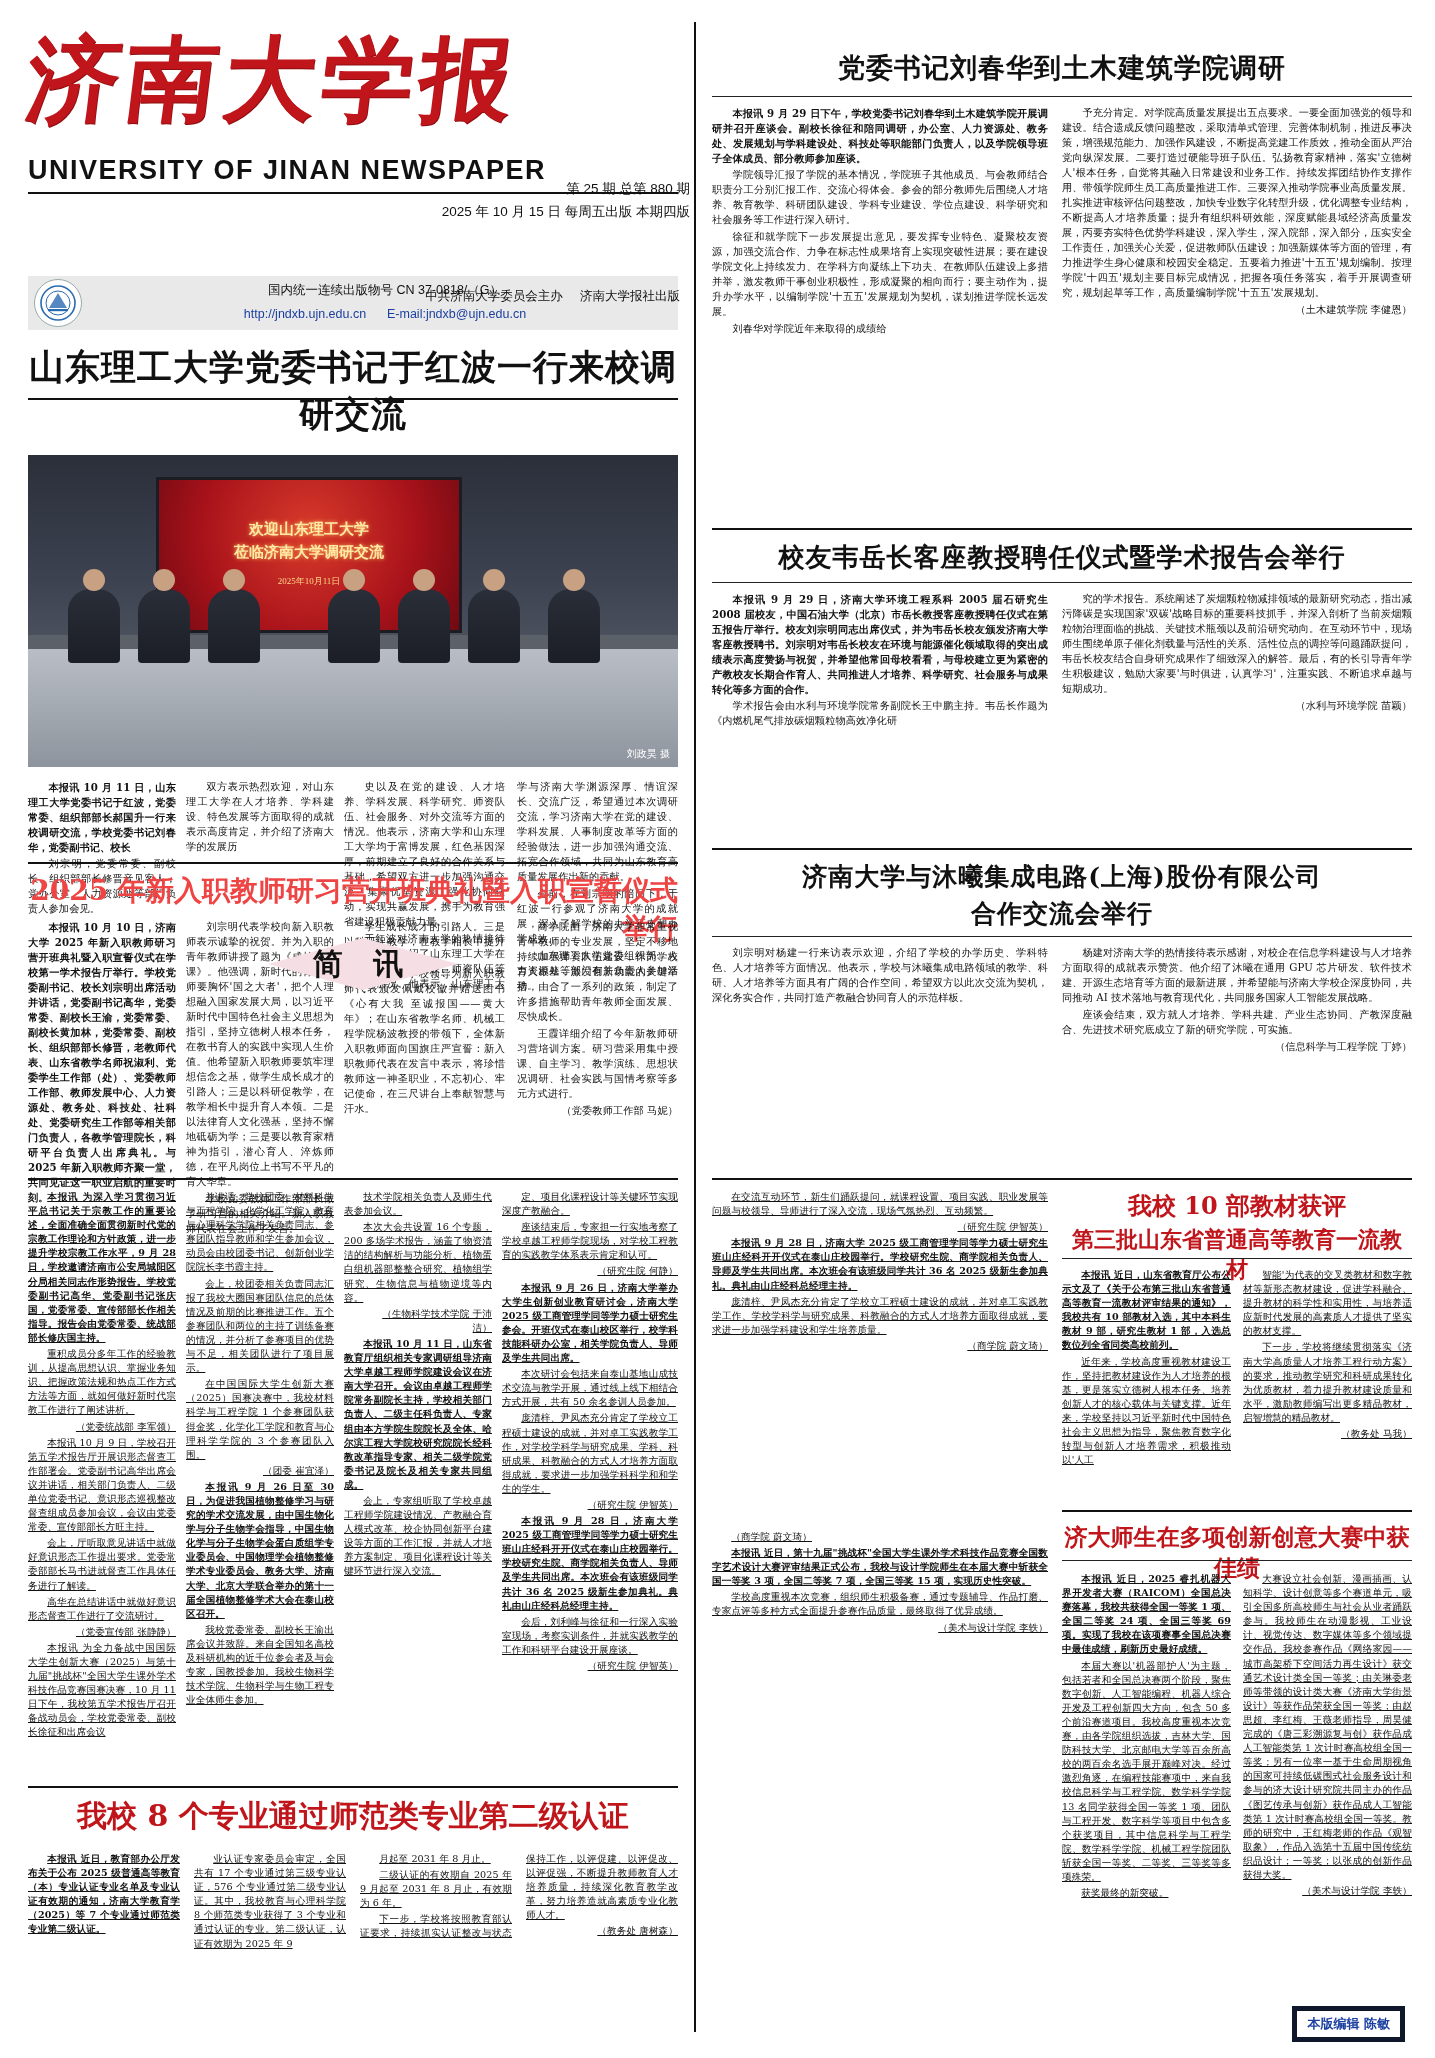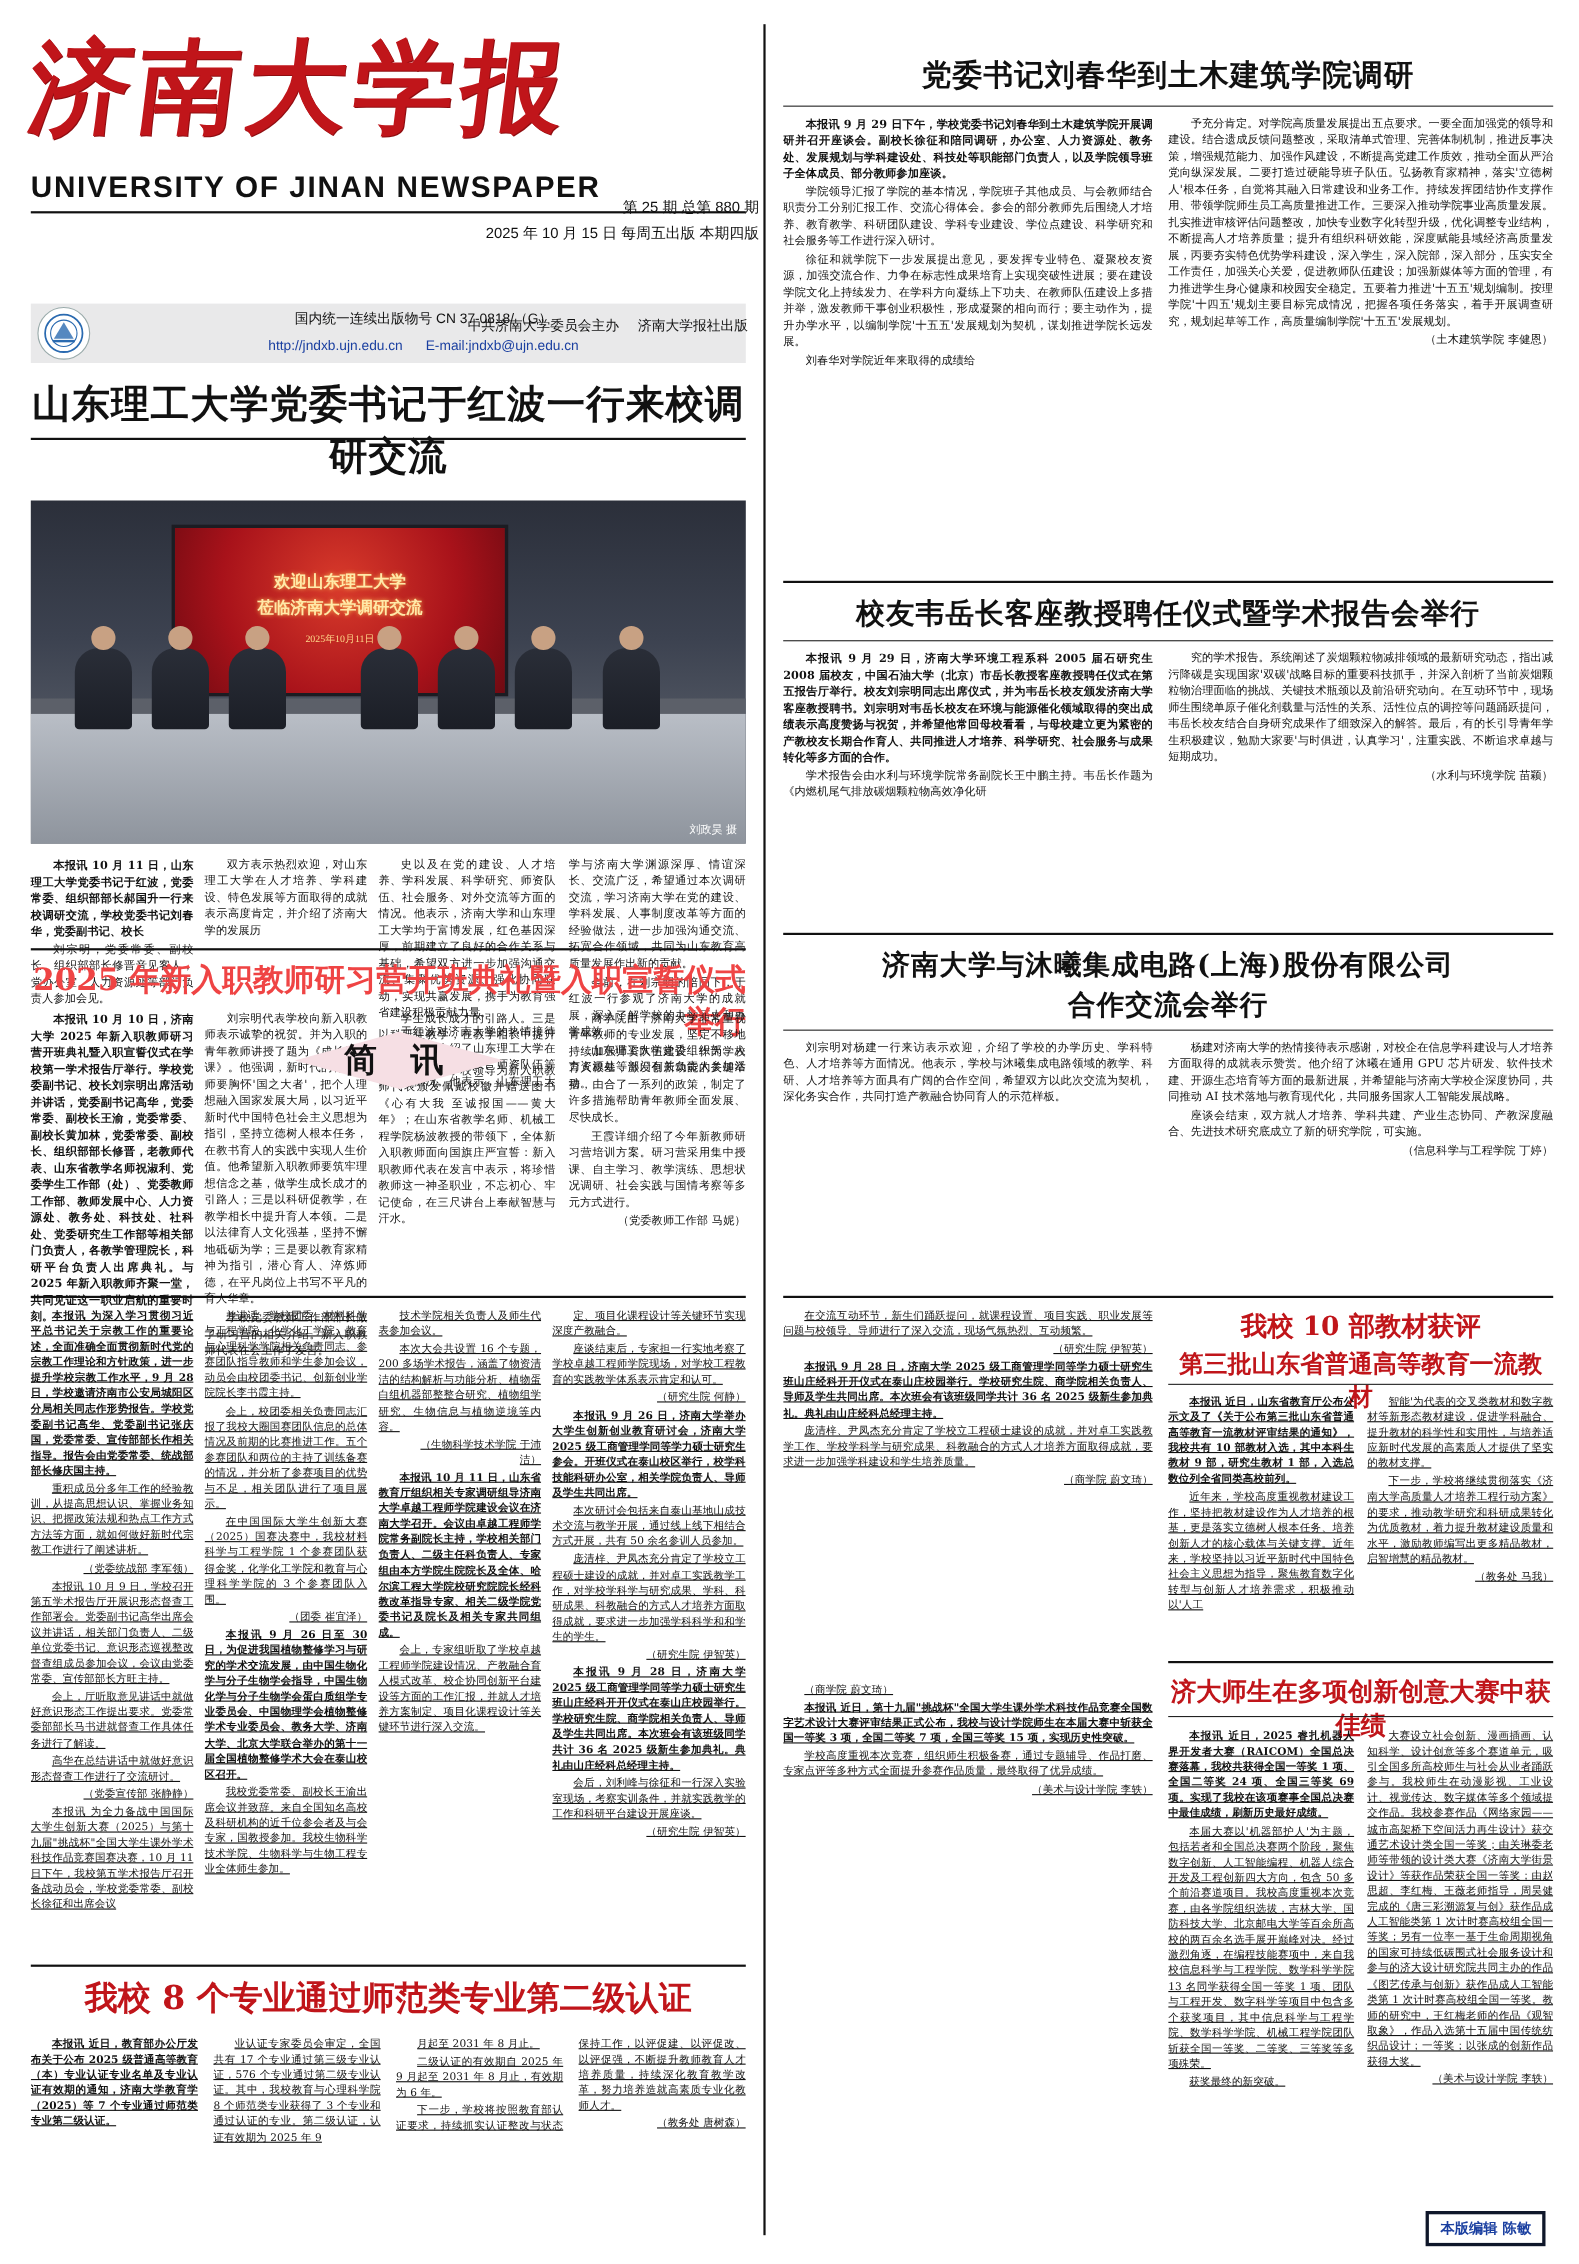--- a/index.html
+++ b/index.html
@@ -206,21 +206,21 @@
     clip-path: polygon(50% 0%, 100% 50%, 50% 100%, 0% 50%);
   }
   .jianxun .txt {
     position:relative;
     font-family:"DejaVu Serif", serif;
     font-weight:bold; font-size:30px; letter-spacing:10px; color:#111;
   }
 
   .editor-box {
     position:absolute; right:30px; bottom:16px;
-    border:3px solid #0f172a; color:#1a3fa0;
+    border:5px solid #0f172a; color:#1a3fa0;
     font-family:"DejaVu Serif", serif; font-weight:bold; font-size:13px;
     padding:4px 10px; background:#fff;
   }
   .tiny { font-size:9.6px;text-decoration:underline; }
 </style>
 </head>
 <body>
 
 <div class="page">
 

